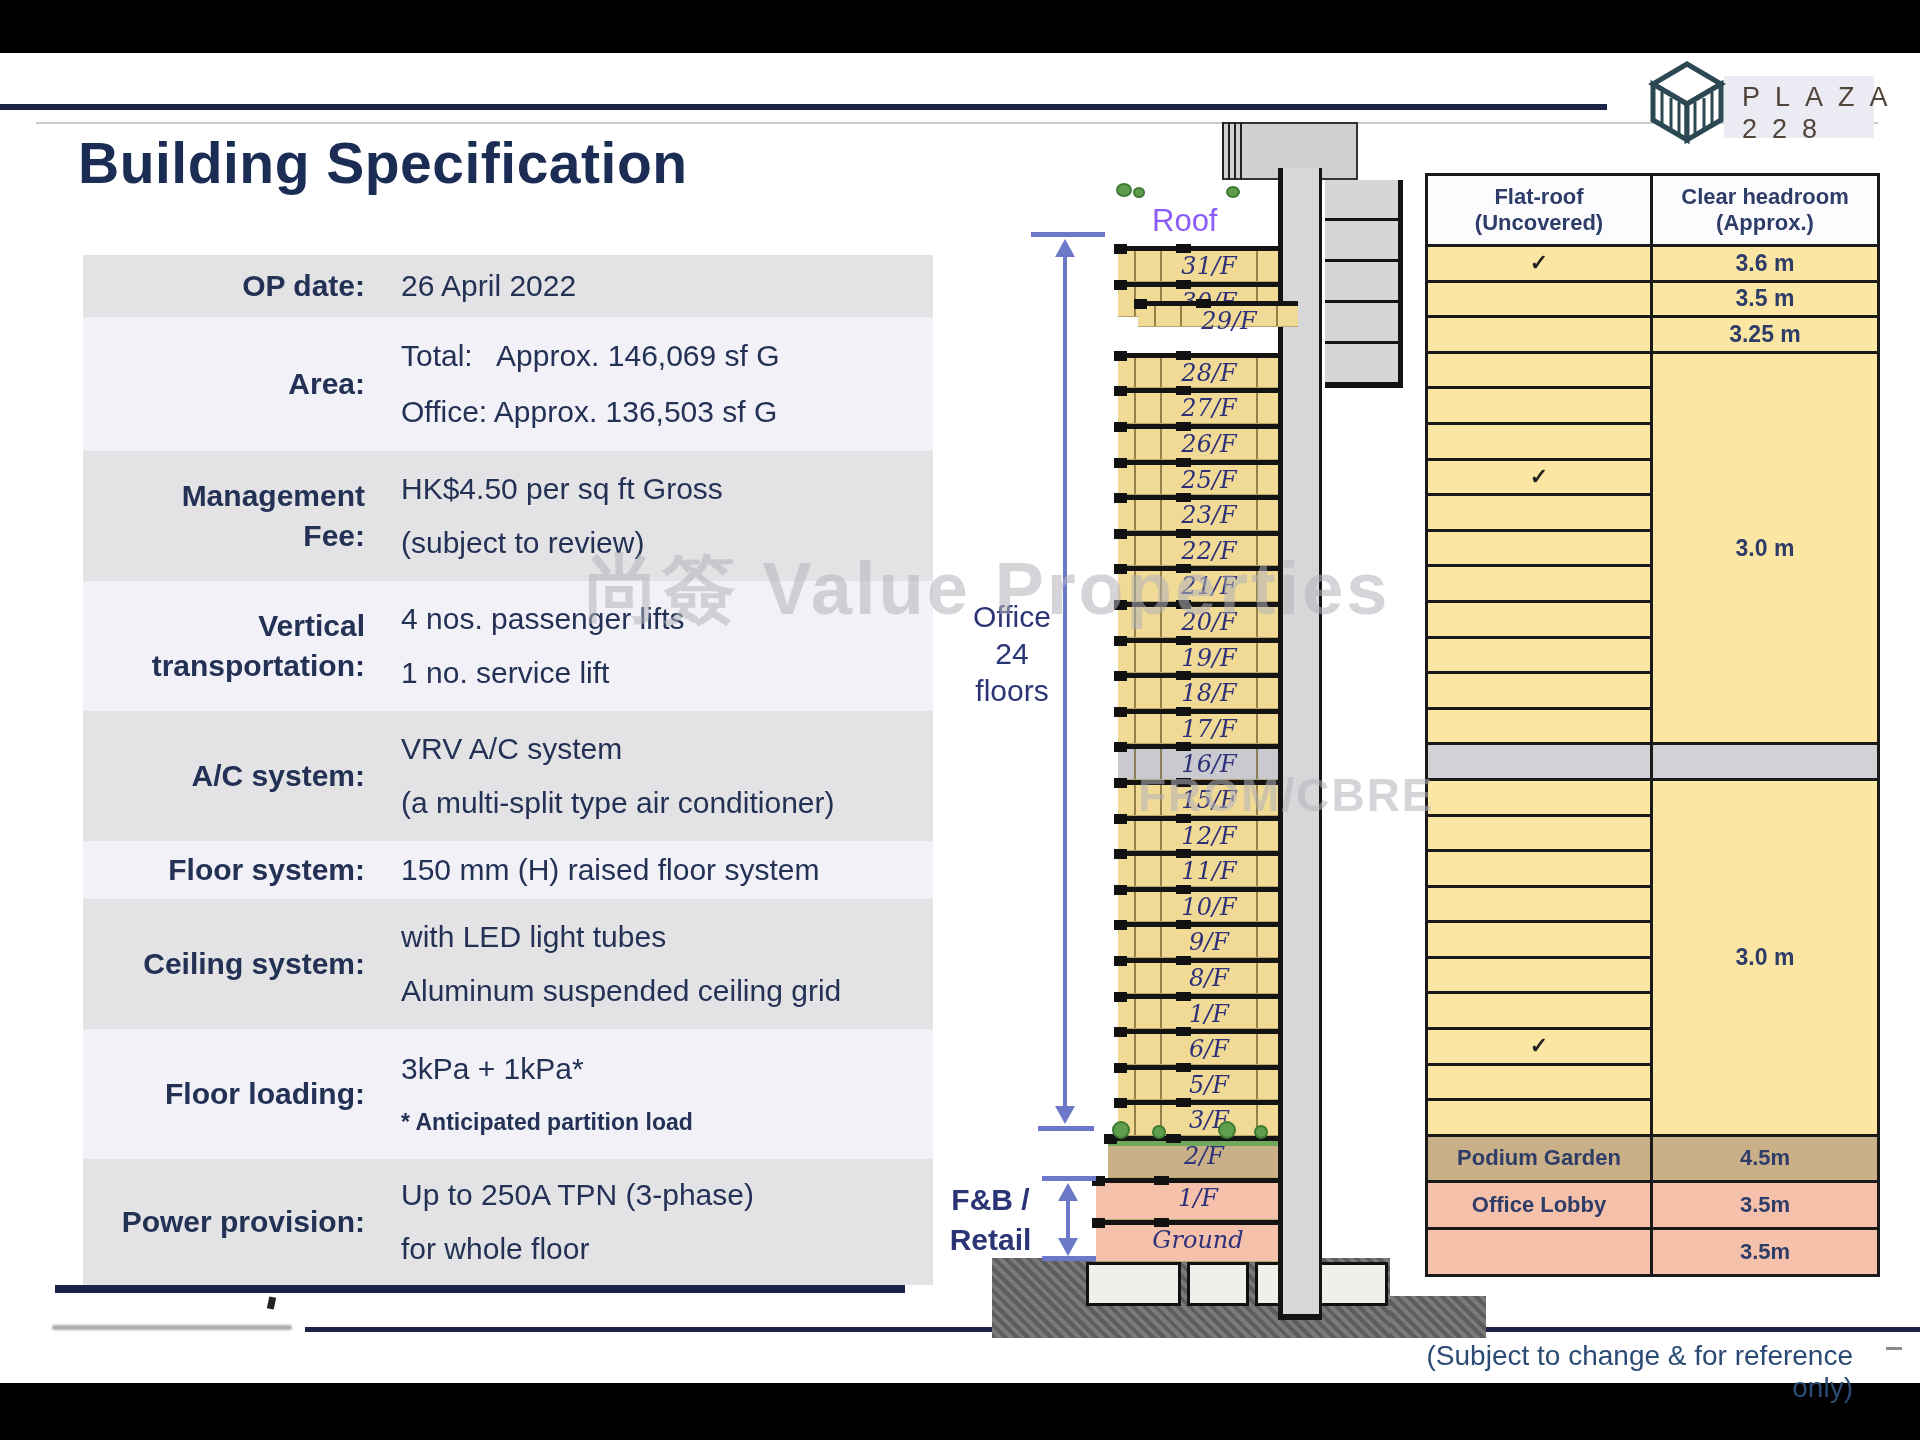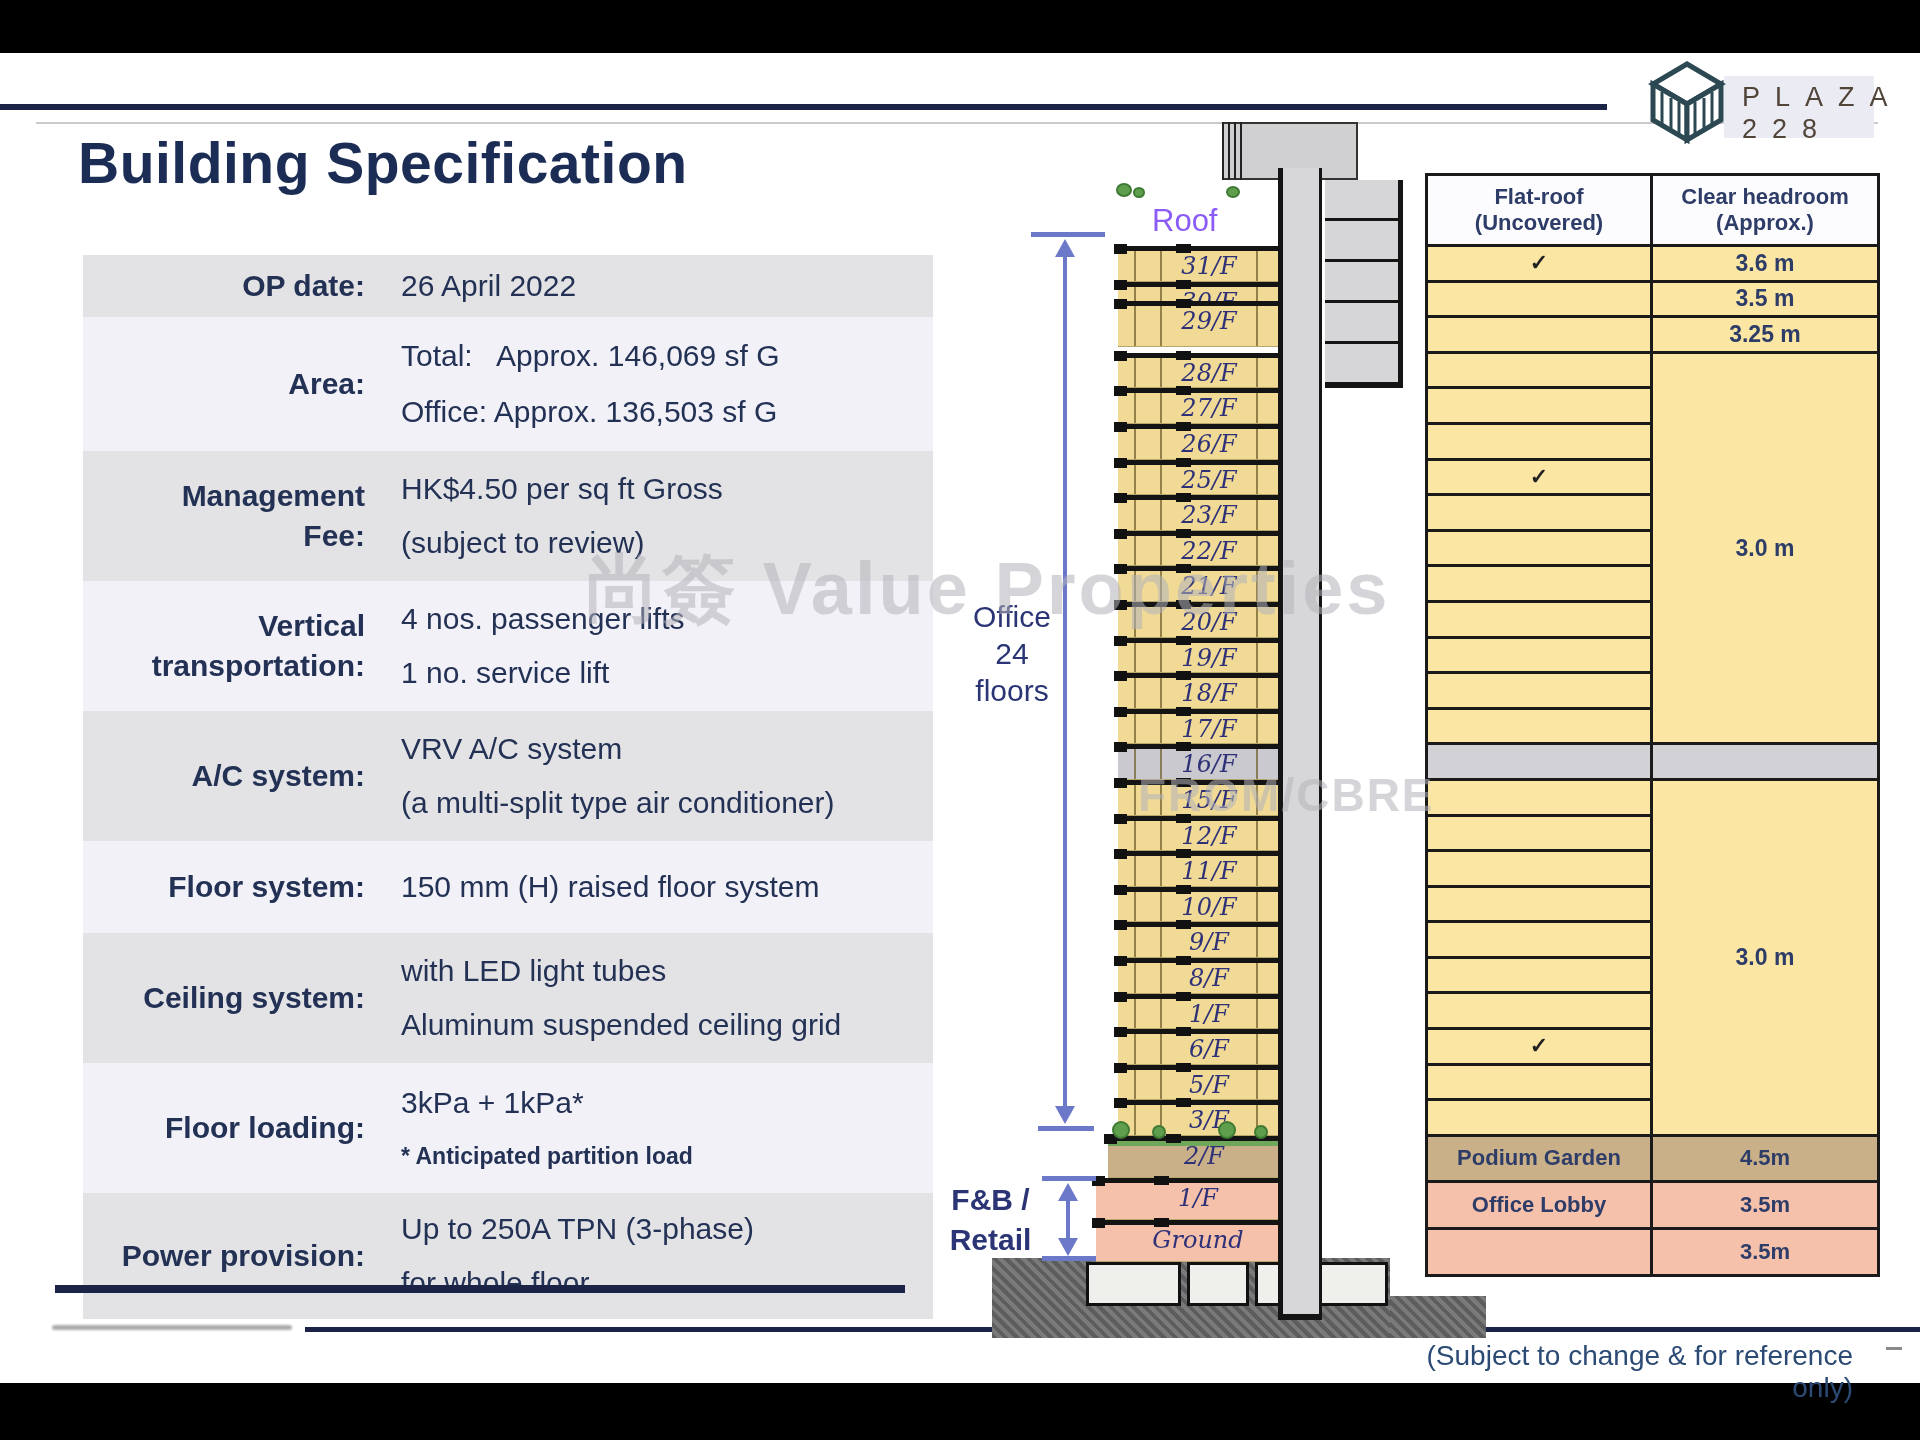--- a/index.html
+++ b/index.html
@@ -149,21 +149,21 @@
     </div>
     <div class="spec-row l" style="height: 130px;">
       <div class="spec-label">Vertical
 transportation:</div>
       <div class="spec-value"><div class="value-line">4 nos. passenger lifts</div><div class="value-line">1 no. service lift</div></div>
     </div>
     <div class="spec-row g" style="height: 130px;">
       <div class="spec-label">A/C system:</div>
       <div class="spec-value"><div class="value-line">VRV A/C system</div><div class="value-line">(a multi-split type air conditioner)</div></div>
     </div>
-    <div class="spec-row l" style="height: 92px;">
+    <div class="spec-row l" style="height: 58px;">
       <div class="spec-label">Floor system:</div>
       <div class="spec-value"><div class="value-line">150 mm (H) raised floor system</div></div>
     </div>
     <div class="spec-row g" style="height: 130px;">
       <div class="spec-label">Ceiling system:</div>
       <div class="spec-value"><div class="value-line">with LED light tubes</div><div class="value-line">Aluminum suspended ceiling grid</div></div>
     </div>
     <div class="spec-row l" style="height: 130px;">
       <div class="spec-label">Floor loading:</div>
       <div class="spec-value"><div class="value-line">3kPa + 1kPa*</div><div class="value-line small">* Anticipated partition load</div></div>
@@ -186,21 +186,21 @@
   <div class="bcell c3"></div>
 </div>
 <div class="abs" id="core"></div>
 <div class="abs" id="floor-stack">
     <div class="floor office" style="top: 0px; height: 35.6px;">
       <span class="floor-label">31/F</span>
     </div>
     <div class="floor office" style="top: 35.6px; height: 35.6px;">
       <span class="floor-label">30/F</span>
     </div>
-    <div class="floor office" style="top: 55px; height: 46px;">
+    <div class="floor office" style="top: 55px; height: 26px; margin-left: 20px;">
       <span class="floor-label">29/F</span>
     </div>
     <div class="floor office" style="top: 106.8px; height: 35.6px;">
       <span class="floor-label">28/F</span>
     </div>
     <div class="floor office" style="top: 142.4px; height: 35.6px;">
       <span class="floor-label">27/F</span>
     </div>
     <div class="floor office" style="top: 178px; height: 35.6px;">
       <span class="floor-label">26/F</span>

